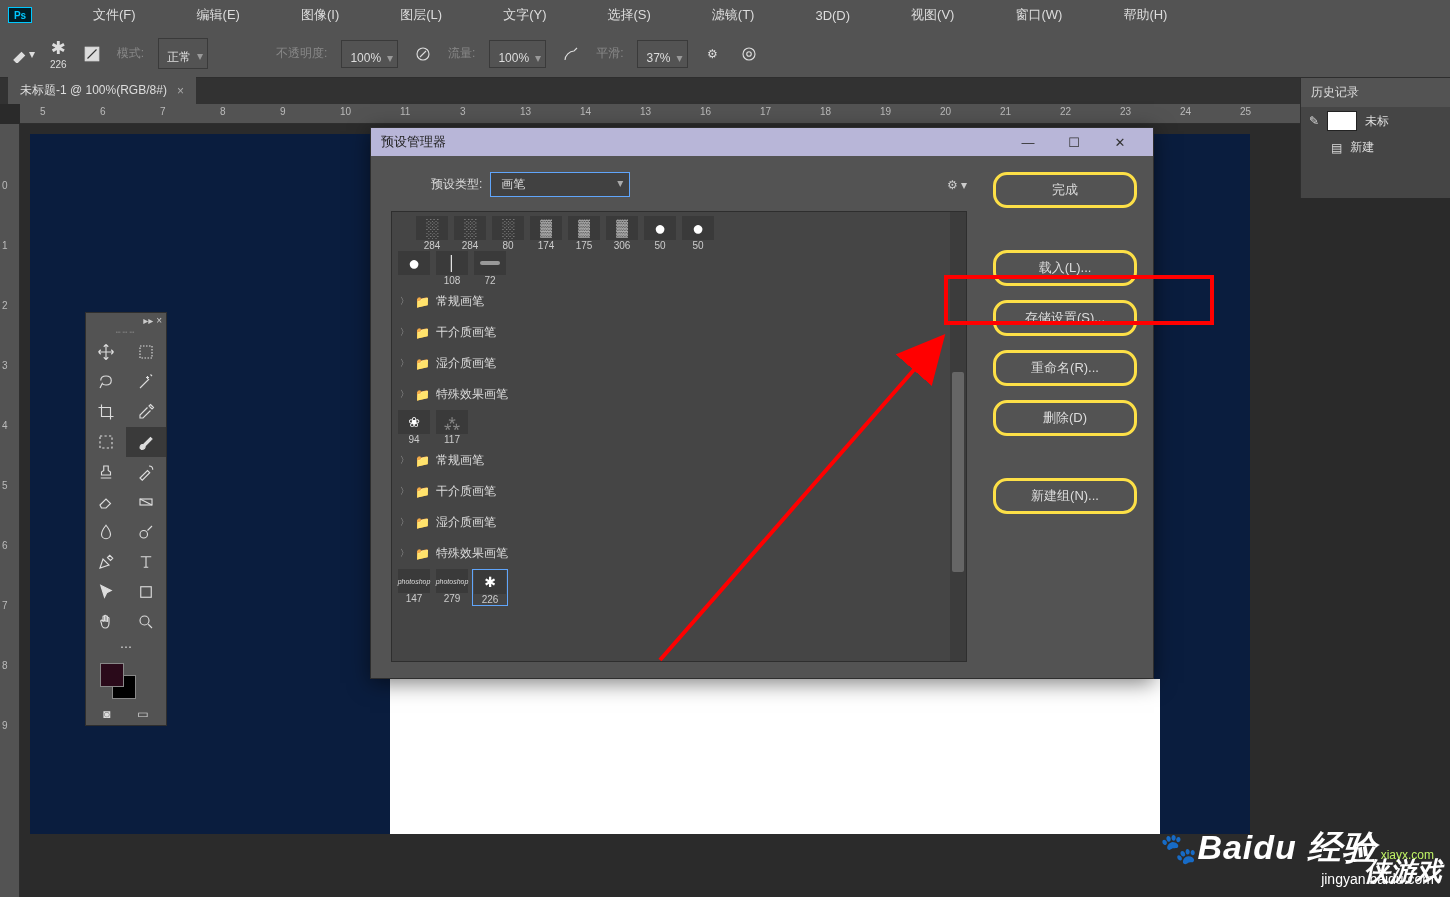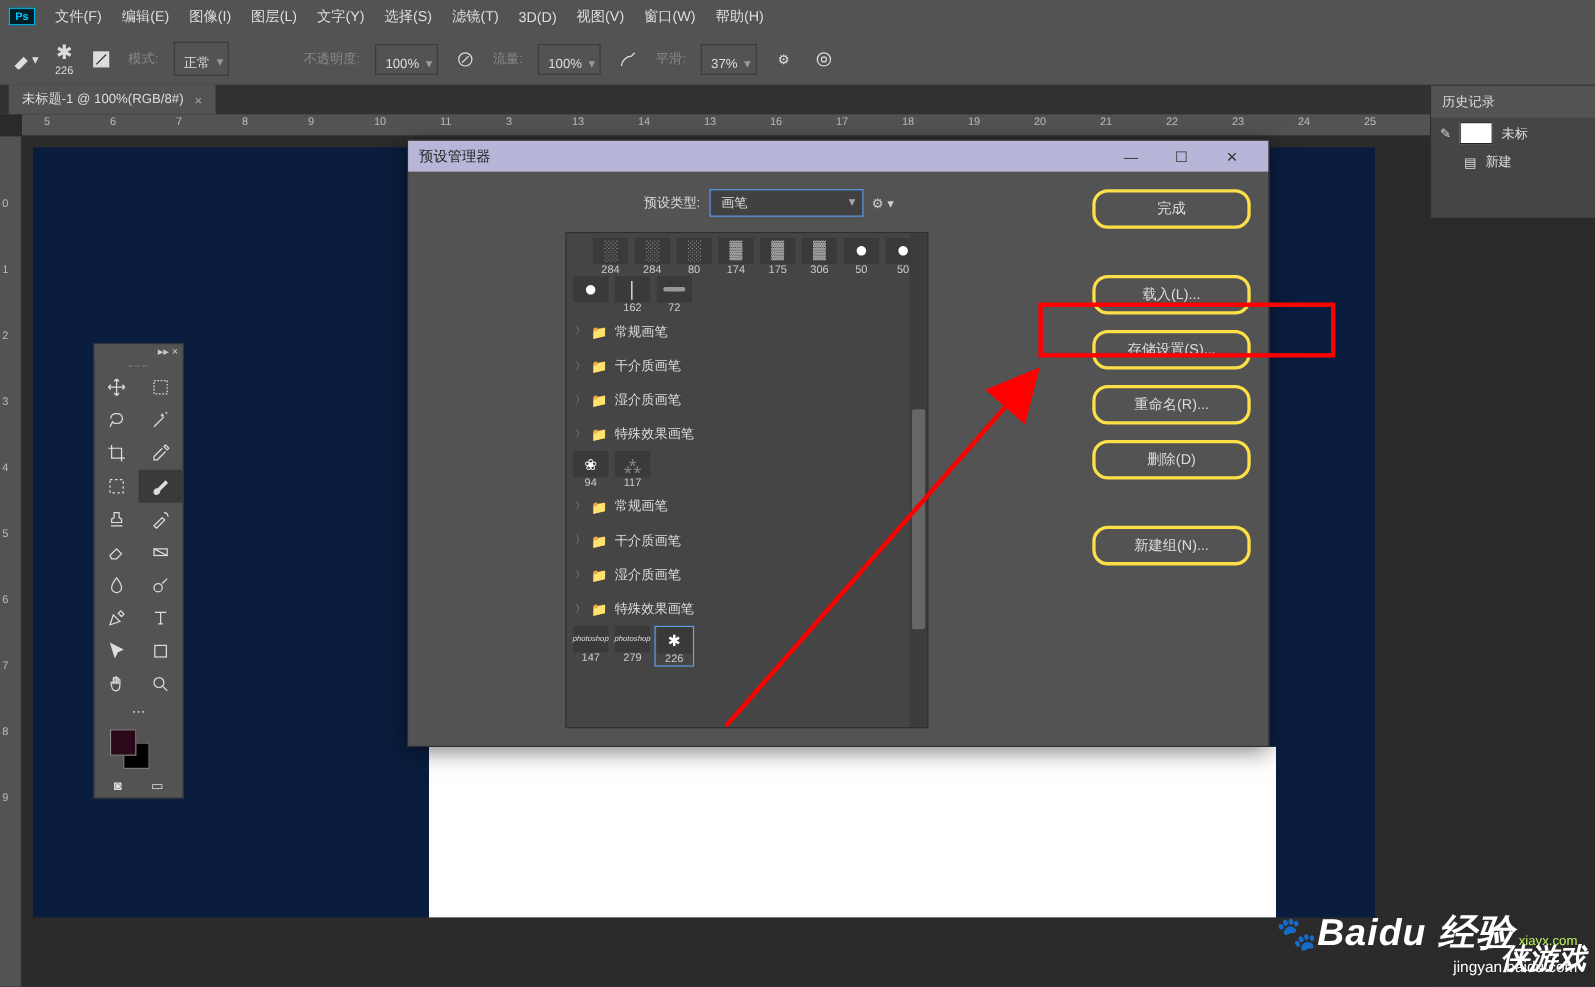--- a/index.html
+++ b/index.html
@@ -1,21 +1,21 @@
 <!DOCTYPE html>
 <html><head>
 <meta charset="utf-8">
 <style>
 * { margin: 0; padding: 0; box-sizing: border-box; font-family: "Microsoft YaHei", sans-serif; }
 body { background: #535353; color: #ddd; font-size: 12px; width: 1450px; height: 897px; overflow: hidden; position: relative; }
 
 
 .menubar { height: 30px; background: #535353; display: flex; align-items: center; padding: 0 8px; gap: 18px; }
 .ps-logo { width: 24px; height: 16px; background: #001d26; border: 1px solid #00c8ff; color: #00c8ff; display: flex; align-items: center; justify-content: center; font-size: 10px; font-weight: bold; }
-.menubar span { cursor: default; font-size: 13px; }
+.menubar span { cursor: default; font-size: 13px; margin-left: 43px; }
 
 
 .optbar { height: 48px; background: #535353; border-bottom: 1px solid #2e2e2e; display: flex; align-items: center; padding: 0 10px; gap: 14px; font-size: 12px; }
 .optbar .brush-icon { width: 26px; height: 26px; display: flex; align-items: center; justify-content: center; }
 .optbar .brush-preset { display: flex; flex-direction: column; align-items: center; }
 .optbar .dd { background: #535353; border: 1px solid #3a3a3a; padding: 10px 16px 2px 8px; position: relative; }
 .optbar .dd::after { content: "▾"; position: absolute; right: 4px; color: #999; }
 .optbar .lbl { color: #888; }
 .optbar .ico { width: 22px; height: 22px; border: 1px solid transparent; display: flex; align-items: center; justify-content: center; }
 
@@ -53,21 +53,21 @@
 .toolbox .sw-fg { position: absolute; top: 6px; left: 14px; width: 24px; height: 24px; background: #2a0a1a; border: 1px solid #888; z-index: 2; }
 .toolbox .sw-bg { position: absolute; top: 18px; left: 26px; width: 24px; height: 24px; background: #000; border: 1px solid #888; }
 .toolbox .modebtns { display: flex; justify-content: space-around; padding: 4px; }
 
 
 .dlg { position: absolute; top: 127px; left: 370px; width: 784px; height: 552px; background: #535353; border: 1px solid #2e2e2e; box-shadow: 0 4px 20px rgba(0,0,0,0.5); z-index: 10; }
 .dlg-title { height: 28px; background: #b8b6d8; color: #222; display: flex; align-items: center; padding: 0 10px; font-size: 13px; }
 .dlg-title .spacer { flex: 1; }
 .dlg-title .winbtn { width: 46px; height: 28px; display: flex; align-items: center; justify-content: center; color: #333; }
 .dlg-body { display: flex; height: calc(100% - 28px); }
-.dlg-left { flex: 1; padding: 16px 10px 16px 20px; display: flex; flex-direction: column; align-items: center; }
+.dlg-left { flex: 1; padding: 16px 10px 16px 20px; display: flex; flex-direction: column; }
 .dlg-right { width: 176px; padding: 16px 16px; display: flex; flex-direction: column; gap: 14px; }
 
 .preset-select-row { display: flex; align-items: center; gap: 8px; margin-bottom: 14px; padding-left: 40px; }
 .preset-select-row .sel { background: #414141; border: 1px solid #60a5fa; padding: 3px 30px 3px 10px; position: relative; min-width: 140px; }
 .preset-select-row .sel::after { content: "▾"; position: absolute; right: 6px; color: #aaa; }
 .preset-select-row .gear { margin-left: auto; color: #ccc; }
 
 .preset-list { flex: 1; background: #454545; border: 1px solid #2e2e2e; padding: 4px; overflow: hidden; position: relative; }
 .brush-row { display: flex; gap: 2px; flex-wrap: wrap; }
 .brush-item { width: 36px; display: flex; flex-direction: column; align-items: center; }
@@ -414,21 +414,21 @@
             <div class="brush-item">
               <div class="brush-thumb">
                 <span style="color:#fff;font-size:20px">●</span>
               </div>
               <div class="brush-sz"></div>
             </div>
             <div class="brush-item">
               <div class="brush-thumb">
                 <span style="color:#fff">│</span>
               </div>
-              <div class="brush-sz">162</div>
+              <div class="brush-sz">108</div>
             </div>
             <div class="brush-item">
               <div class="brush-thumb">
                 <span style="color:#999;background:#999;border-radius:8px;padding:2px 10px"></span>
               </div>
               <div class="brush-sz">72</div>
             </div>
           </div>
         <div id="folders1">
             <div class="folder-row">

